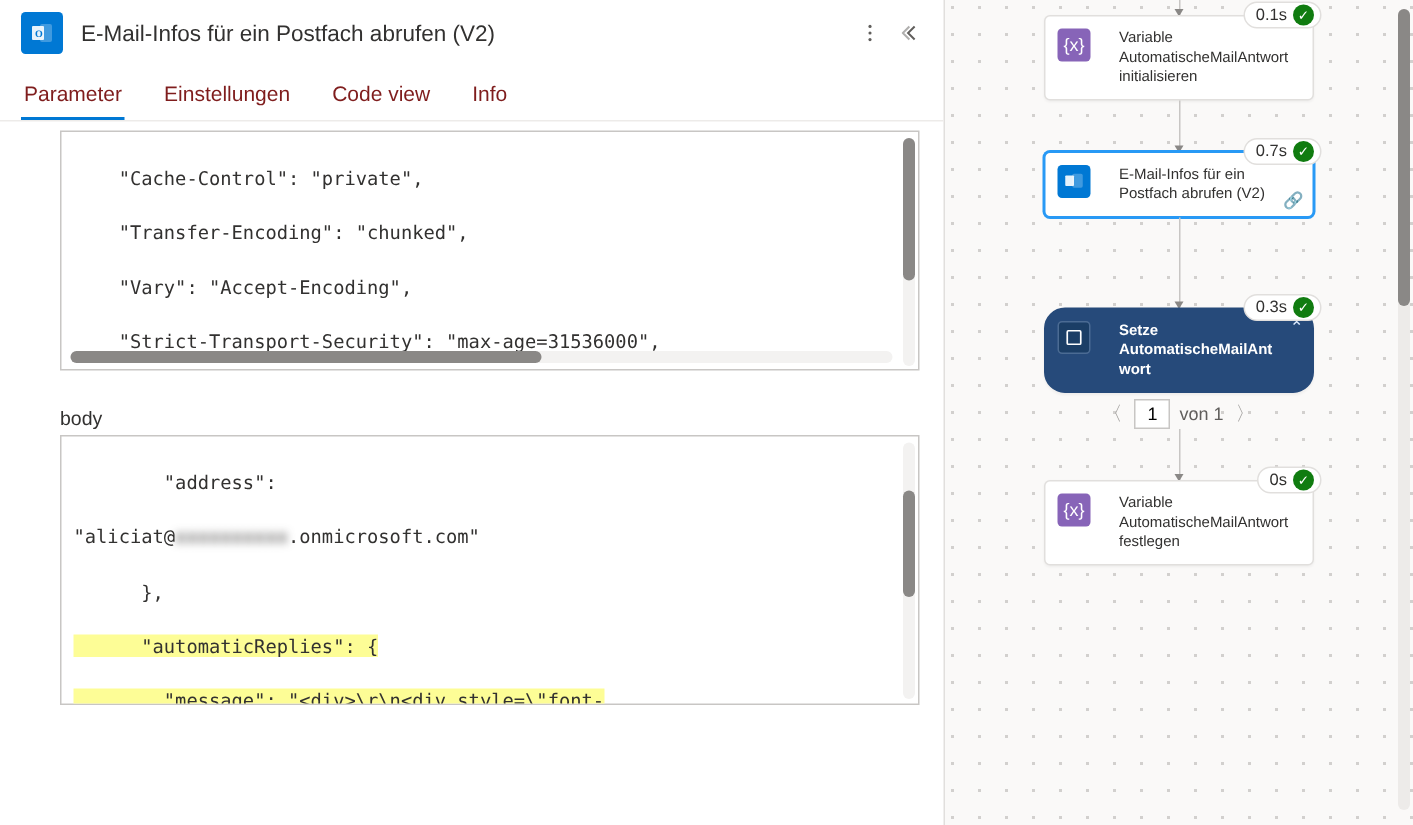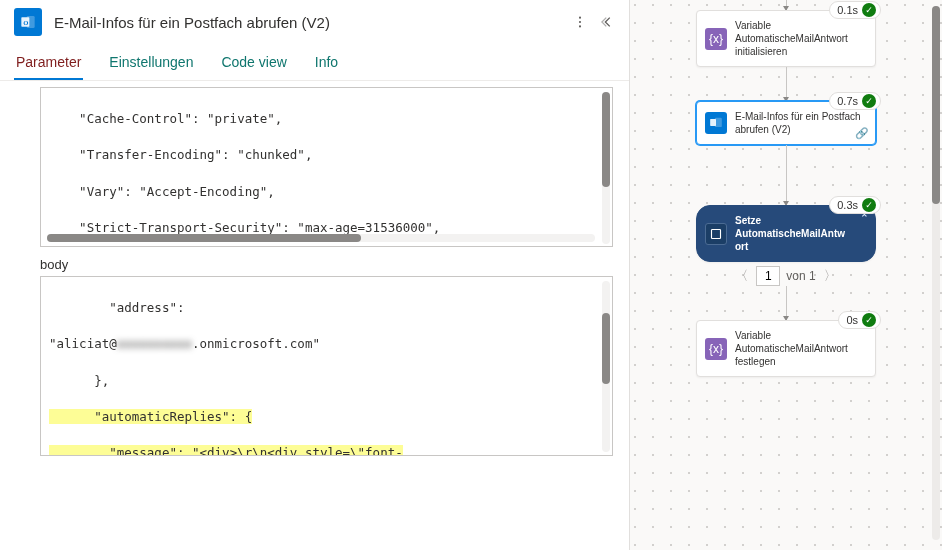--- a/index.html
+++ b/index.html
@@ -52,21 +52,21 @@
   .icon-btn { cursor: pointer; display:flex; align-items:center; justify-content:center; }
   .tabs {
     display: flex;
     gap: 24px;
     padding: 0 14px;
     border-bottom: 1px solid #edebe9;
   }
   .tab {
     padding: 10px 2px 8px;
     font-size: 14px;
-    color: #0f766e;
+    color: #7f1d1d;
     cursor: pointer;
     border-bottom: 2px solid transparent;
   }
   .tab.active {
     color: #7f1d1d;
     border-bottom-color: #0078d4;
   }
   .content {
     flex: 1;
     overflow-y: auto;
@@ -115,21 +115,21 @@
   .code-block .h-thumb {
     position: absolute;
     left: 6px;
     bottom: 4px;
     height: 8px;
     width: 55%;
     background: #8a8886;
     border-radius: 4px;
   }
   .body-label {
-    margin-top: 10px;
+    margin-top: 24px;
     margin-bottom: 4px;
     font-size: 13px;
     color: #323130;
   }
   .highlight {
     background: #fdfd96;
     display: inline;
   }
   .blur {
     filter: blur(3px);
@@ -190,22 +190,22 @@
     border-top: 5px solid #8a8886;
   }
   .node {
     position: relative;
     width: 180px;
     background: #fff;
     border: 1px solid #e1dfdd;
     border-radius: 4px;
     box-shadow: 0 1px 2px rgba(0,0,0,0.05);
     display: flex;
-    align-items: center;
-    gap: 8px;
+    align-items: flex-start;
+    gap: 19px;
     padding: 8px 8px;
   }
   .node.selected {
     border-color: #2899f5;
     box-shadow: 0 0 0 1px #2899f5;
   }
   .node.dark {
     background: #264a7a;
     color: #fff;
     border-color: #264a7a;

